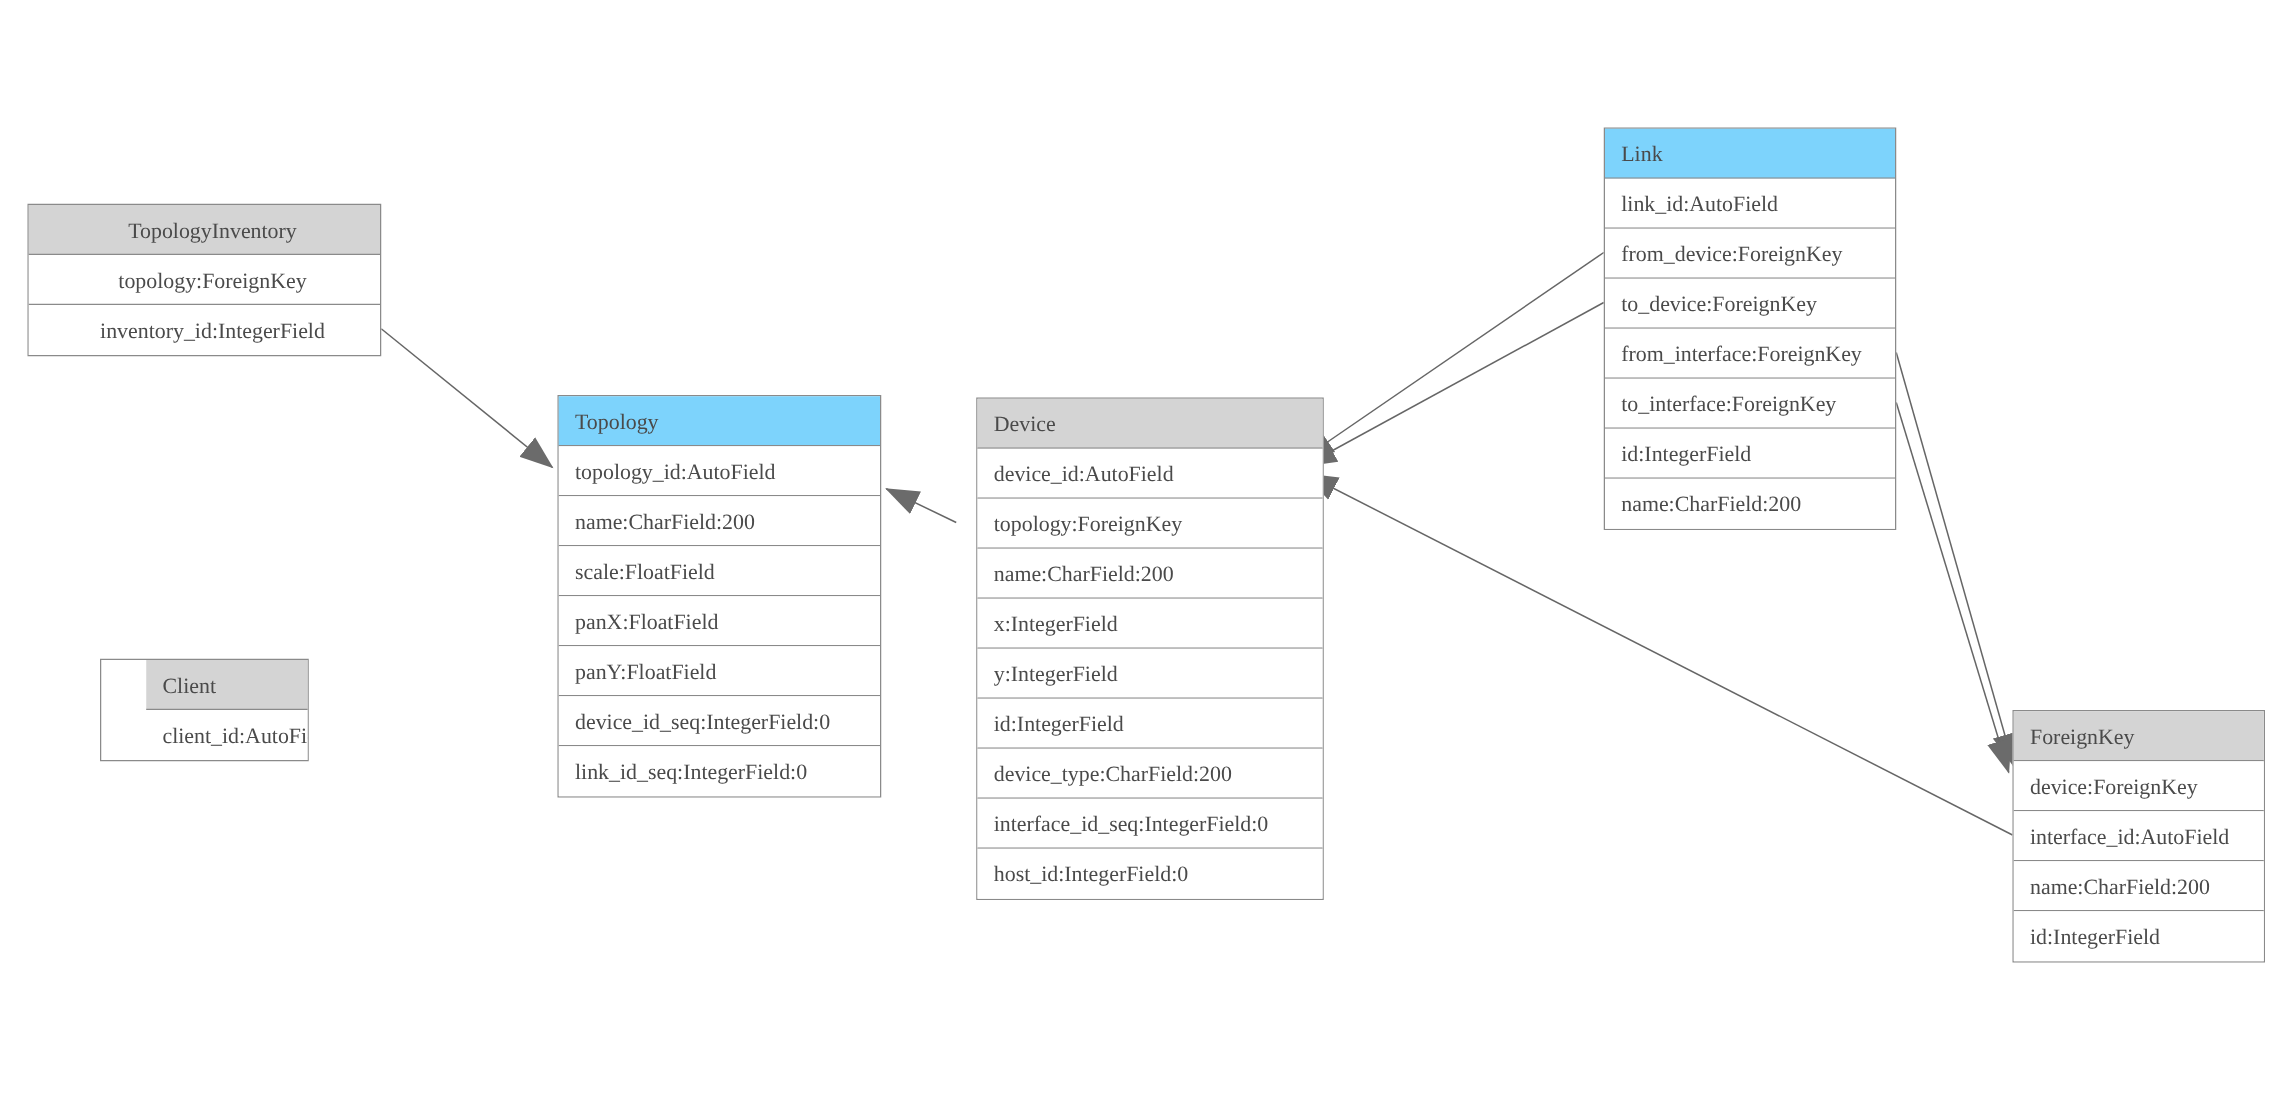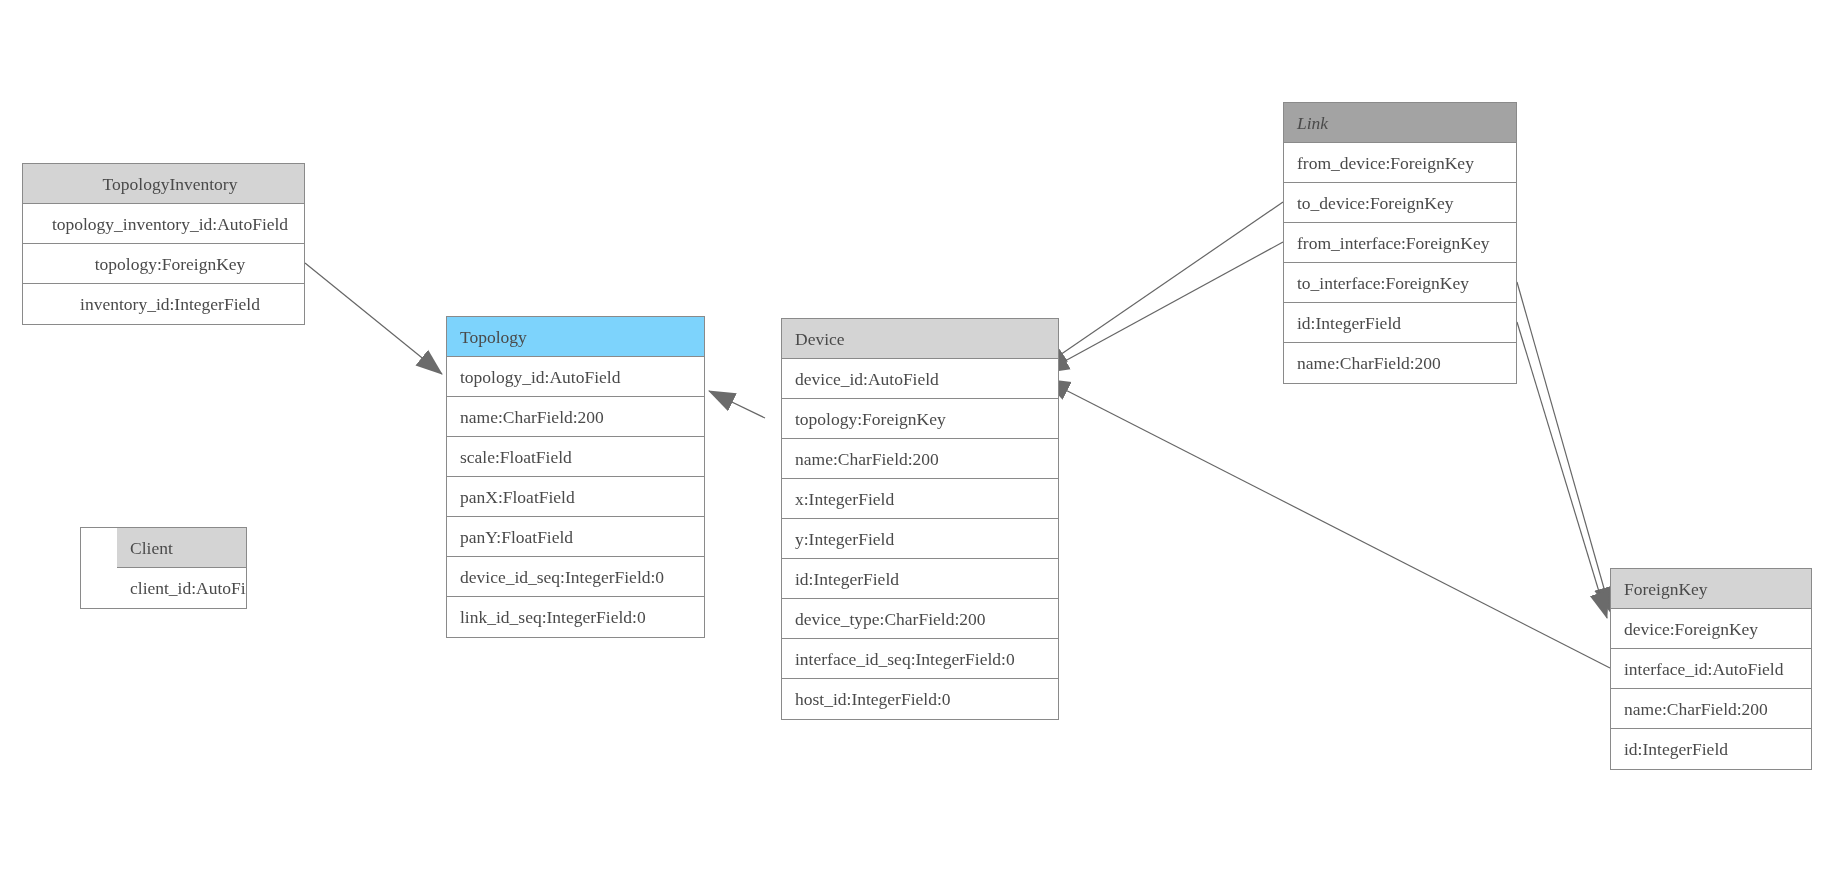--- a/index.html
+++ b/index.html
@@ -71,21 +71,20 @@
         <line x1="1283" y1="202" x2="1041" y2="368" stroke="#666666" stroke-width="1.2" marker-end="url(#arrow)"></line>
         <line x1="1283" y1="242" x2="1043" y2="373" stroke="#666666" stroke-width="1.2" marker-end="url(#arrow)"></line>
         <line x1="1517" y1="282" x2="1611" y2="613" stroke="#666666" stroke-width="1.2" marker-end="url(#arrow)"></line>
         <line x1="1517" y1="322" x2="1607" y2="618" stroke="#666666" stroke-width="1.2" marker-end="url(#arrow)"></line>
         <line x1="1610" y1="668" x2="1044" y2="379" stroke="#666666" stroke-width="1.2" marker-end="url(#arrow)"></line>
       </g>
   </svg>
   <div id="tables">
       <div class="table-box" style="left: 22px; top: 163px; width: 283px; border-color: rgb(138, 138, 138); color: rgb(74, 74, 74); text-align: center;">
         <div class="table-header" style="background: rgb(212, 212, 212); border-bottom-color: rgb(138, 138, 138);">TopologyInventory</div>
-        <div class="field-row" style="border-bottom-color: rgb(138, 138, 138);">topology_inventory_id:AutoField</div>
         <div class="field-row" style="border-bottom-color: rgb(138, 138, 138);">topology:ForeignKey</div>
         <div class="field-row" style="border-bottom-color: rgb(138, 138, 138);">inventory_id:IntegerField</div>
       </div>
       <div class="table-box" style="left: 446px; top: 316px; width: 259px; border-color: rgb(138, 138, 138); color: rgb(74, 74, 74);">
         <div class="table-header" style="background: #7dd3fc; border-bottom-color: rgb(138, 138, 138);">Topology</div>
         <div class="field-row" style="border-bottom-color: rgb(138, 138, 138);">topology_id:AutoField</div>
         <div class="field-row" style="border-bottom-color: rgb(138, 138, 138);">name:CharField:200</div>
         <div class="field-row" style="border-bottom-color: rgb(138, 138, 138);">scale:FloatField</div>
         <div class="field-row" style="border-bottom-color: rgb(138, 138, 138);">panX:FloatField</div>
         <div class="field-row" style="border-bottom-color: rgb(138, 138, 138);">panY:FloatField</div>
@@ -102,21 +101,22 @@
         <div class="field-row" style="border-bottom-color: rgb(138, 138, 138);">topology:ForeignKey</div>
         <div class="field-row" style="border-bottom-color: rgb(138, 138, 138);">name:CharField:200</div>
         <div class="field-row" style="border-bottom-color: rgb(138, 138, 138);">x:IntegerField</div>
         <div class="field-row" style="border-bottom-color: rgb(138, 138, 138);">y:IntegerField</div>
         <div class="field-row" style="border-bottom-color: rgb(138, 138, 138);">id:IntegerField</div>
         <div class="field-row" style="border-bottom-color: rgb(138, 138, 138);">device_type:CharField:200</div>
         <div class="field-row" style="border-bottom-color: rgb(138, 138, 138);">interface_id_seq:IntegerField:0</div>
         <div class="field-row" style="border-bottom-color: rgb(138, 138, 138);">host_id:IntegerField:0</div>
       </div>
       <div class="table-box" style="left: 1283px; top: 102px; width: 234px; border-color: rgb(138, 138, 138); color: rgb(74, 74, 74);">
-        <div class="table-header" style="background: #a3a3a3; border-bottom-color: rgb(138, 138, 138); font-style: italic;">Link</div>
+        <div class="table-header" style="background: #7dd3fc; border-bottom-color: rgb(138, 138, 138);">Link</div>
+        <div class="field-row" style="border-bottom-color: rgb(138, 138, 138);">link_id:AutoField</div>
         <div class="field-row" style="border-bottom-color: rgb(138, 138, 138);">from_device:ForeignKey</div>
         <div class="field-row" style="border-bottom-color: rgb(138, 138, 138);">to_device:ForeignKey</div>
         <div class="field-row" style="border-bottom-color: rgb(138, 138, 138);">from_interface:ForeignKey</div>
         <div class="field-row" style="border-bottom-color: rgb(138, 138, 138);">to_interface:ForeignKey</div>
         <div class="field-row" style="border-bottom-color: rgb(138, 138, 138);">id:IntegerField</div>
         <div class="field-row" style="border-bottom-color: rgb(138, 138, 138);">name:CharField:200</div>
       </div>
       <div class="table-box" style="left: 1610px; top: 568px; width: 202px; border-color: rgb(138, 138, 138); color: rgb(74, 74, 74);">
         <div class="table-header" style="background: rgb(212, 212, 212); border-bottom-color: rgb(138, 138, 138);">ForeignKey</div>
         <div class="field-row" style="border-bottom-color: rgb(138, 138, 138);">device:ForeignKey</div>

